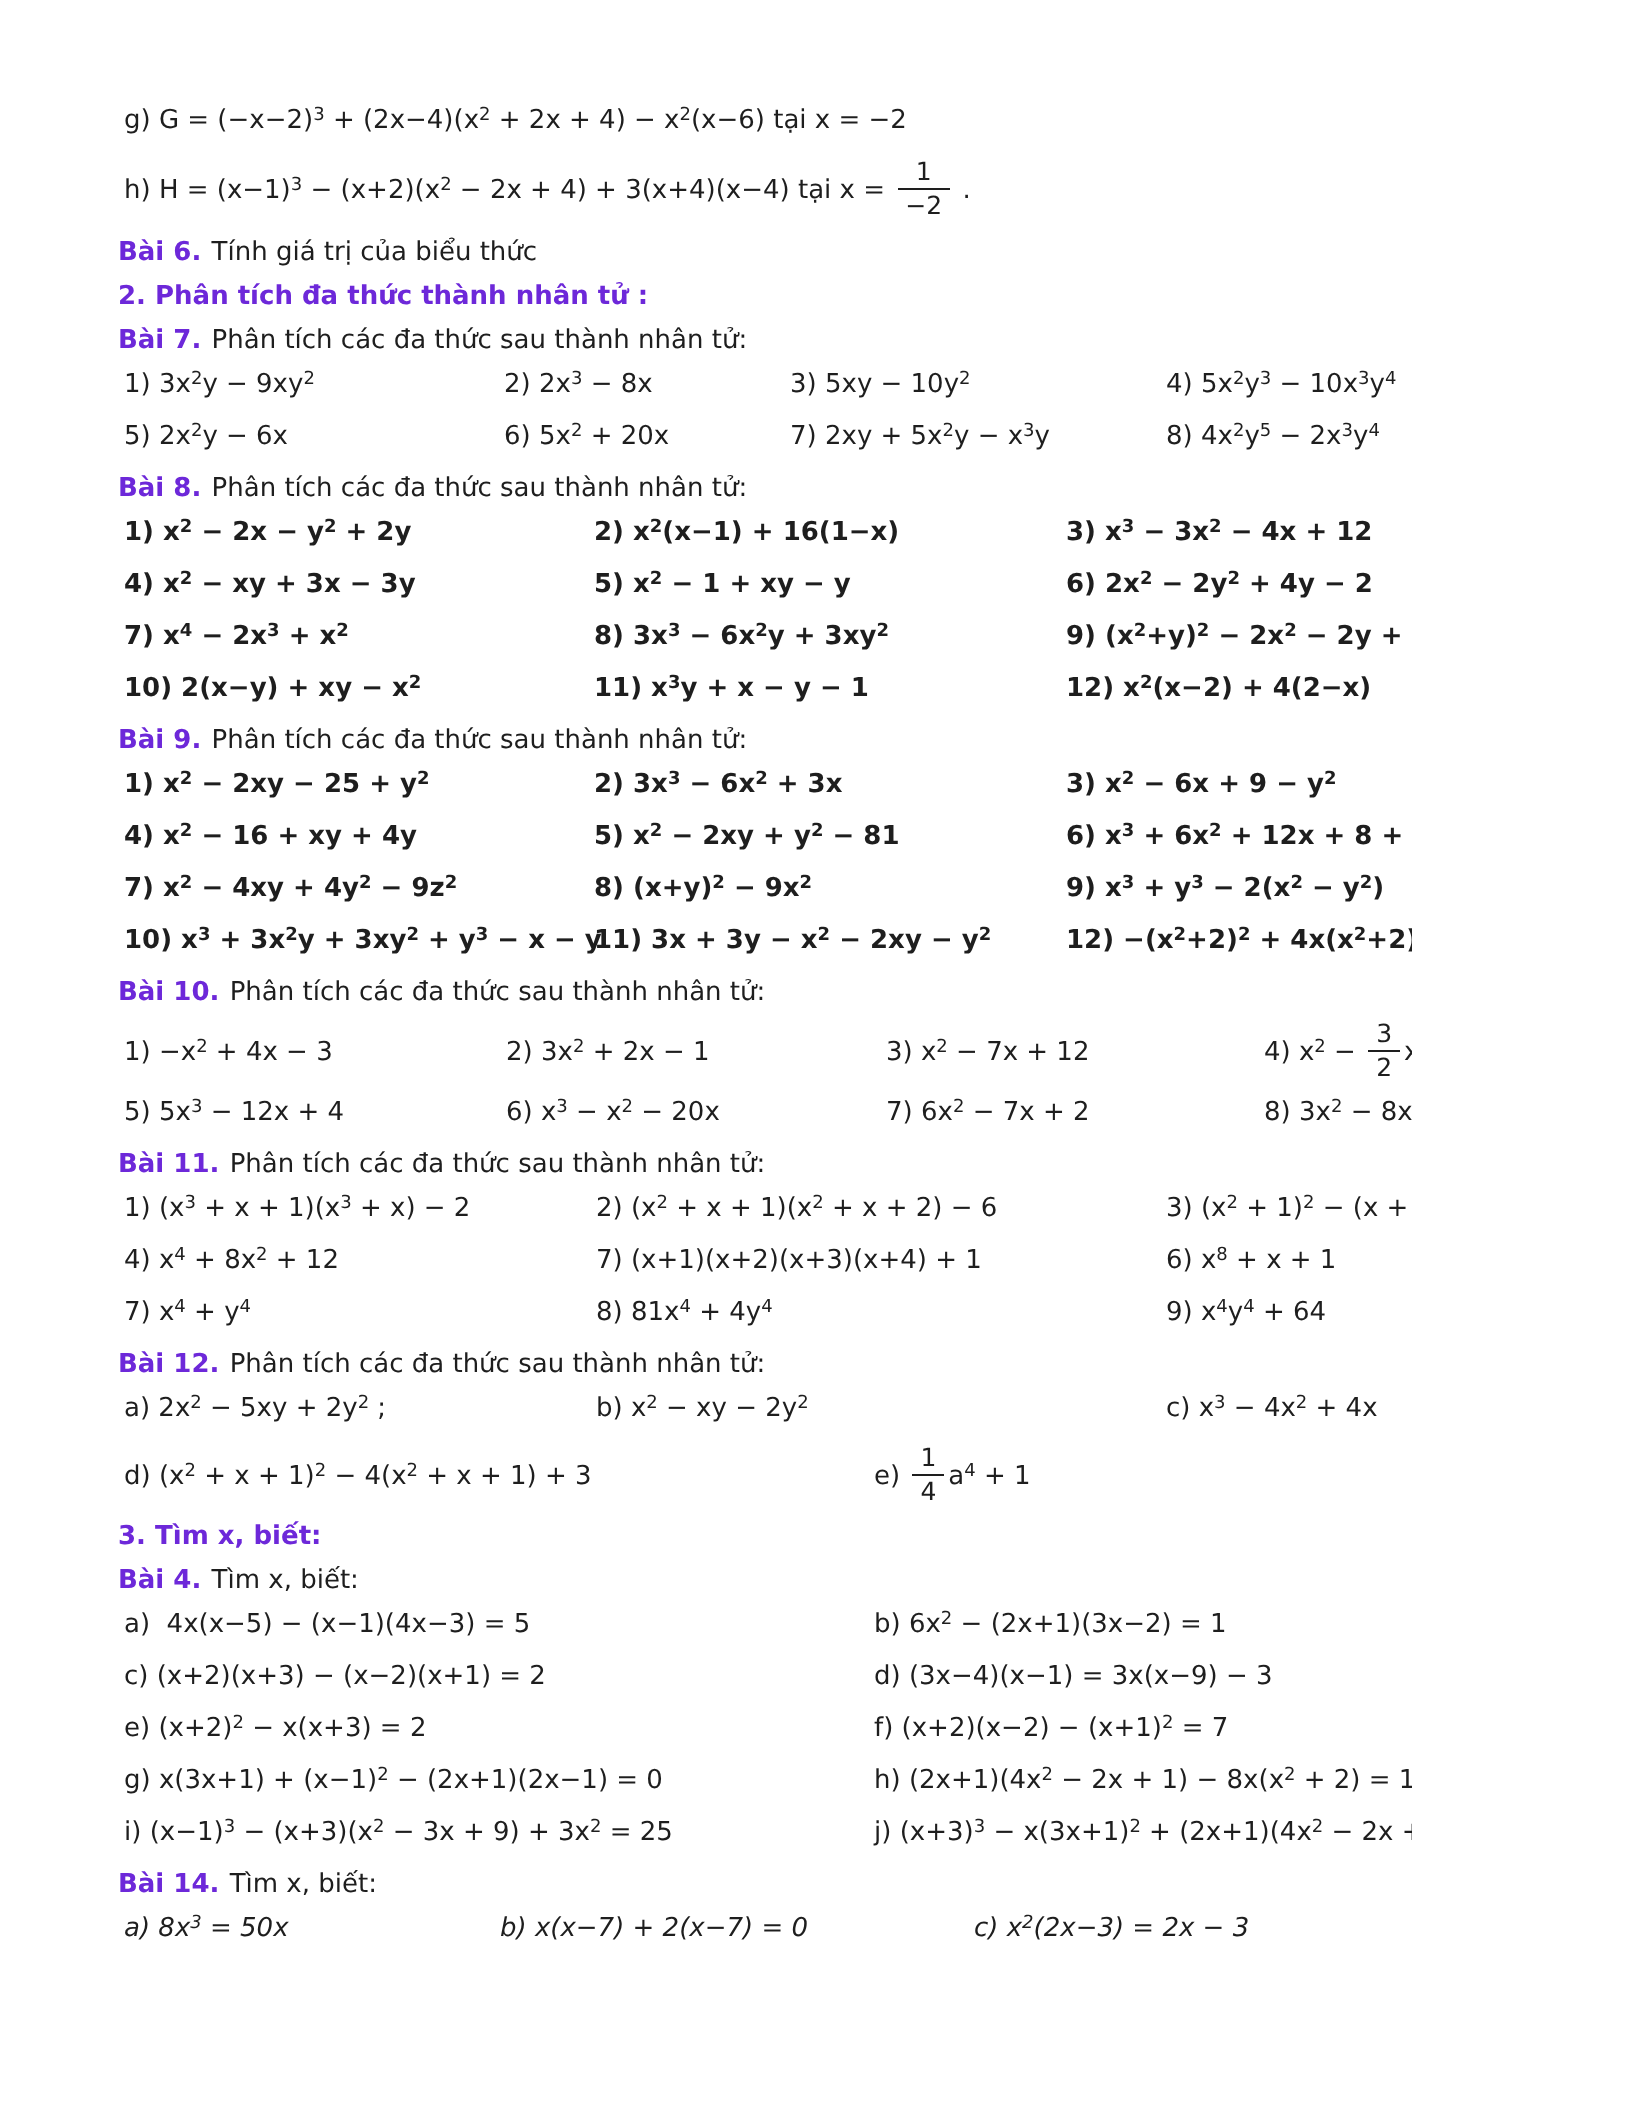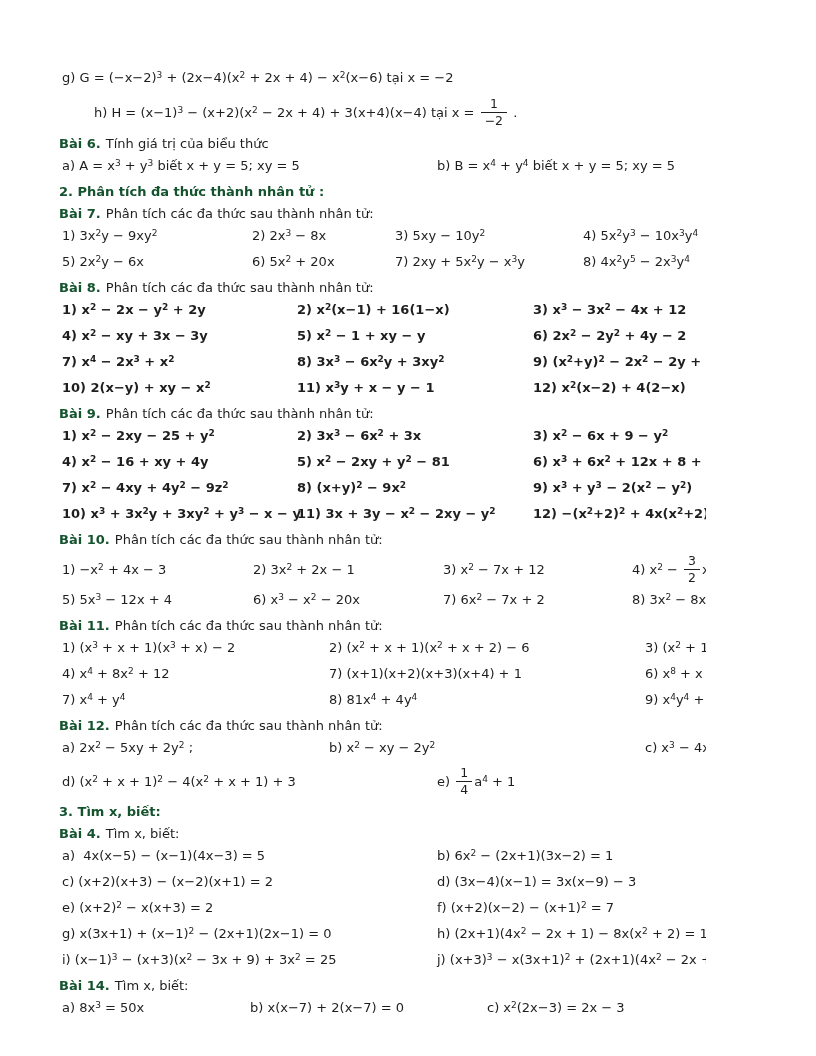--- a/index.html
+++ b/index.html
@@ -1,64 +1,60 @@
 <!DOCTYPE html>
 <html><head>
 <meta charset="utf-8">
 <style>
   html,body{margin:0;padding:0;background:#ffffff;}
   .sheet{
     position:relative;
     width:706px;height:1056px;
     background:#ffffff;
     box-sizing:border-box;
-    padding:68px 56px 0 62px;
+    padding:51px 56px 0 62px;
     overflow:hidden;
     font-family:"DejaVu Sans","Liberation Sans",sans-serif;
     font-size:13px;
     color:#1e1e1e;
   }
   main{display:block;}
   .line{height:20px;line-height:20px;margin:0 0 2px 0;white-space:nowrap;}
   .line.mathline{margin-bottom:6px;}
-  .line.fracline{height:38px;line-height:38px;margin-bottom:2px;margin-left:32px;}
-  .section b, .heading b{font-weight:700;color:#14532d;}
+  .line.fracline{height:38px;line-height:38px;margin-bottom:2px;}
+  .section b, .heading b{font-weight:700;color:#6d28d9;}
   .heading{margin-left:-3px;}
   .section{margin-left:-3px;}
   .heading b{margin-right:1px;}
   .row{display:grid;height:20px;line-height:20px;margin:0 0 6px 0;}
   .row.tall{height:36px;line-height:36px;margin-bottom:2px;}
   .row > span{white-space:nowrap;overflow:visible;}
   .c2 {grid-template-columns:375px 1fr;}
   .c3a{grid-template-columns:235px 236px 1fr;font-weight:bold;}
-  .c3b{grid-template-columns:236px 285px 1fr;gap:31px;}
-  .c3m{grid-template-columns:188px 237px 1fr;}
+  .c3b{grid-template-columns:236px 285px 1fr;}
+  .c3m{grid-template-columns:188px 237px 1fr;font-style:italic;}
   .c4a{grid-template-columns:190px 143px 188px 1fr;}
   .c4b{grid-template-columns:191px 190px 189px 1fr;}
   sup{font-size:9px;line-height:0;vertical-align:4px;letter-spacing:0;}
   .frac{
     display:inline-block;vertical-align:middle;text-align:center;
     line-height:14px;font-size:12.5px;margin:0 2px;
     position:relative;top:-1px;
   }
   .frac .num{display:block;padding:0 4px 1px 4px;border-bottom:1.3px solid #1e1e1e;}
   .frac .den{display:block;padding:1px 4px 0 4px;}
 </style>
 </head>
 <body>
 
 <div class="sheet">
   <main>
       <div class="line mathline"><span>g) G = (−x−2)<sup>3</sup> + (2x−4)(x<sup>2</sup> + 2x + 4) − x<sup>2</sup>(x−6) tại x = −2</span></div>
       <div class="line fracline"><span><span>h) H = (x−1)<sup>3</sup> − (x+2)(x<sup>2</sup> − 2x + 4) + 3(x+4)(x−4) tại x = </span><span class="frac"><span class="num">1</span><span class="den">−2</span></span><span> .</span></span></div>
       <div class="line heading"><b>Bài 6.</b><span> Tính giá trị của biểu thức</span></div>
-      <div class="row c2">
-        <span>a) A = x<sup>3</sup> + y<sup>3</sup> biết x + y = 5; xy = 5</span>
-        <span>b) B = x<sup>4</sup> + y<sup>4</sup> biết x + y = 5; xy = 5</span>
-      </div>
       <div class="line section"><b>2. Phân tích đa thức thành nhân tử :</b></div>
       <div class="line heading"><b>Bài 7.</b><span> Phân tích các đa thức sau thành nhân tử:</span></div>
       <div class="row c4a">
         <span>1) 3x<sup>2</sup>y − 9xy<sup>2</sup></span>
         <span>2) 2x<sup>3</sup> − 8x</span>
         <span>3) 5xy − 10y<sup>2</sup></span>
         <span>4) 5x<sup>2</sup>y<sup>3</sup> − 10x<sup>3</sup>y<sup>4</sup></span>
       </div>
       <div class="row c4a">
         <span>5) 2x<sup>2</sup>y − 6x</span>

